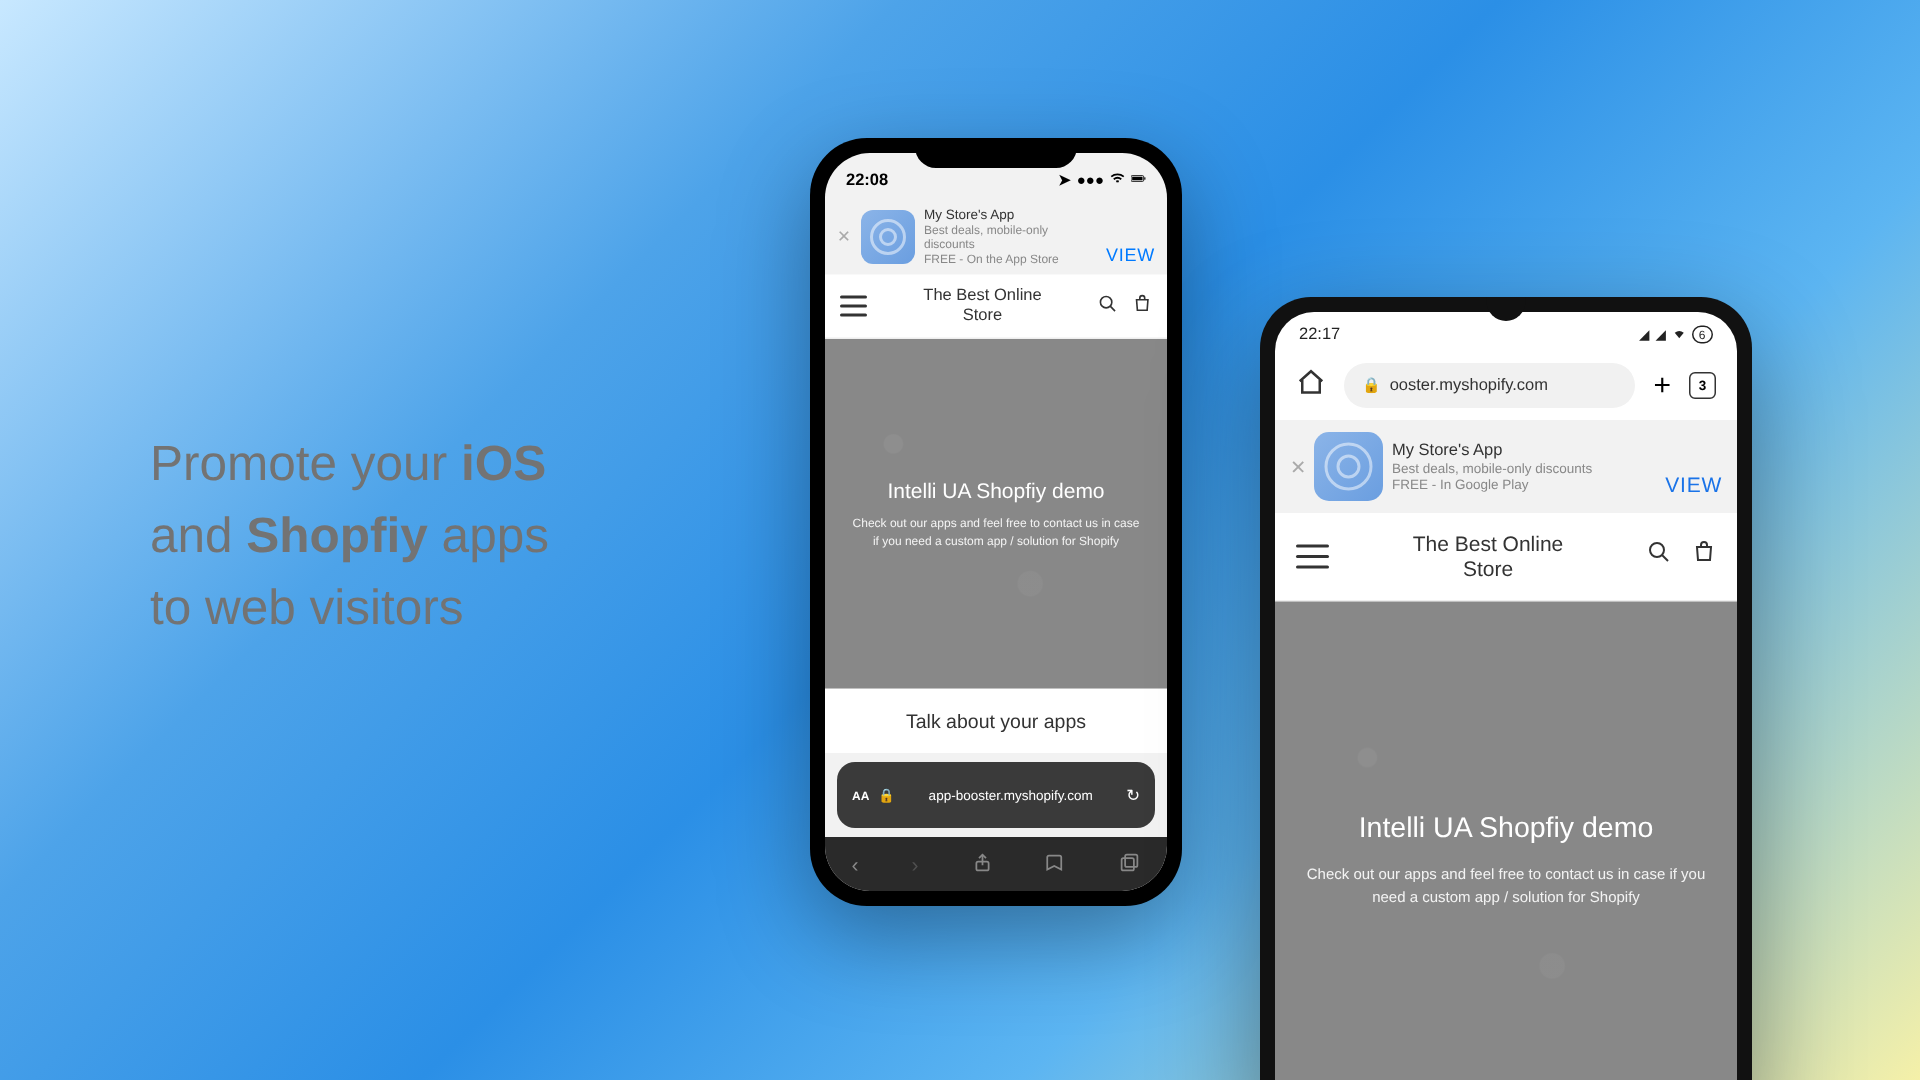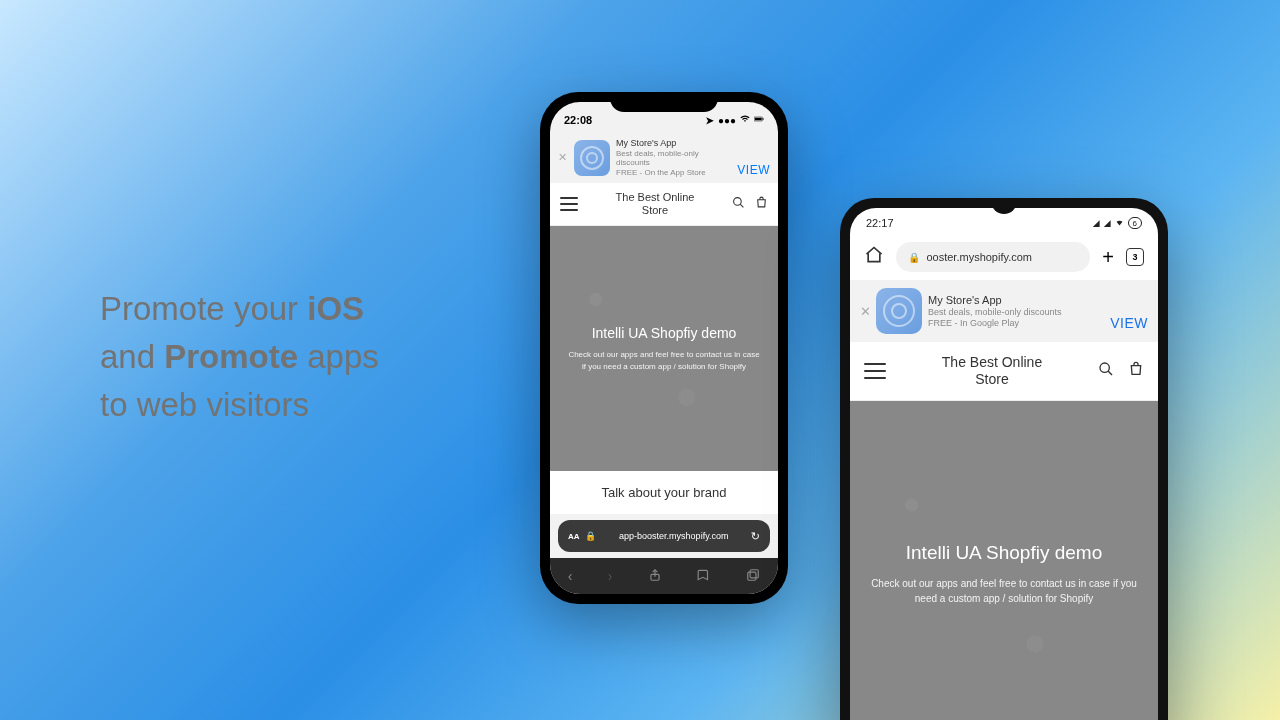--- a/index.html
+++ b/index.html
@@ -144,21 +144,21 @@
   padding: 14px;
   text-align: center;
   font-size: 13px;
   color: #333;
 }
 
 .ios-url-bar {
   background: #3a3a3a;
   margin: 6px 8px;
   border-radius: 12px;
-  height: 32px;
+  height: 44px;
   display: flex;
   align-items: center;
   justify-content: space-between;
   gap: 6px;
   color: #fff;
   font-size: 9px;
   padding: 0 10px;
 }
 .ios-url-bar .aa { font-size: 8px; font-weight: 700; }
 .ios-url-bar .url { flex: 1; text-align: center; }
@@ -265,21 +265,21 @@
 .android .hero-title { font-size: 19px; margin-bottom: 12px; }
 .android .hero-sub { font-size: 10px; }
 
 .icon-svg { width: 1em; height: 1em; }
 </style>
 </head>
 <body>
 
 <div class="headline">
   <span>Promote your </span><b>iOS</b><br>
-  <span>and </span><b>Promote</b><span> apps</span><br>
+  <span>and </span><b>Shopfiy</b><span> apps</span><br>
   <span>to web visitors</span>
 </div>
 
 <div class="iphone">
   <div class="iphone-notch"></div>
   <div class="iphone-screen">
 
     <div class="ios-status">
       <span>22:08</span>
       <span class="right">
@@ -330,21 +330,21 @@
               <path d="M9 7V5a3 3 0 0 1 6 0v2"></path>
             </svg></span>
       </div>
     </div>
 
     <div class="hero">
       <div class="hero-title">Intelli UA Shopfiy demo</div>
       <div class="hero-sub">Check out our apps and feel free to contact us in case if you need a custom app / solution for Shopify</div>
     </div>
 
-    <div class="brand-section">Talk about your brand</div>
+    <div class="brand-section">Talk about your apps</div>
 
     <div class="ios-url-bar">
       <span class="aa">AA</span>
       <span>🔒</span>
       <span class="url">app-booster.myshopify.com</span>
       <span class="refresh">↻</span>
     </div>
 
     <div class="ios-bottom-nav">
       <span>‹</span>

